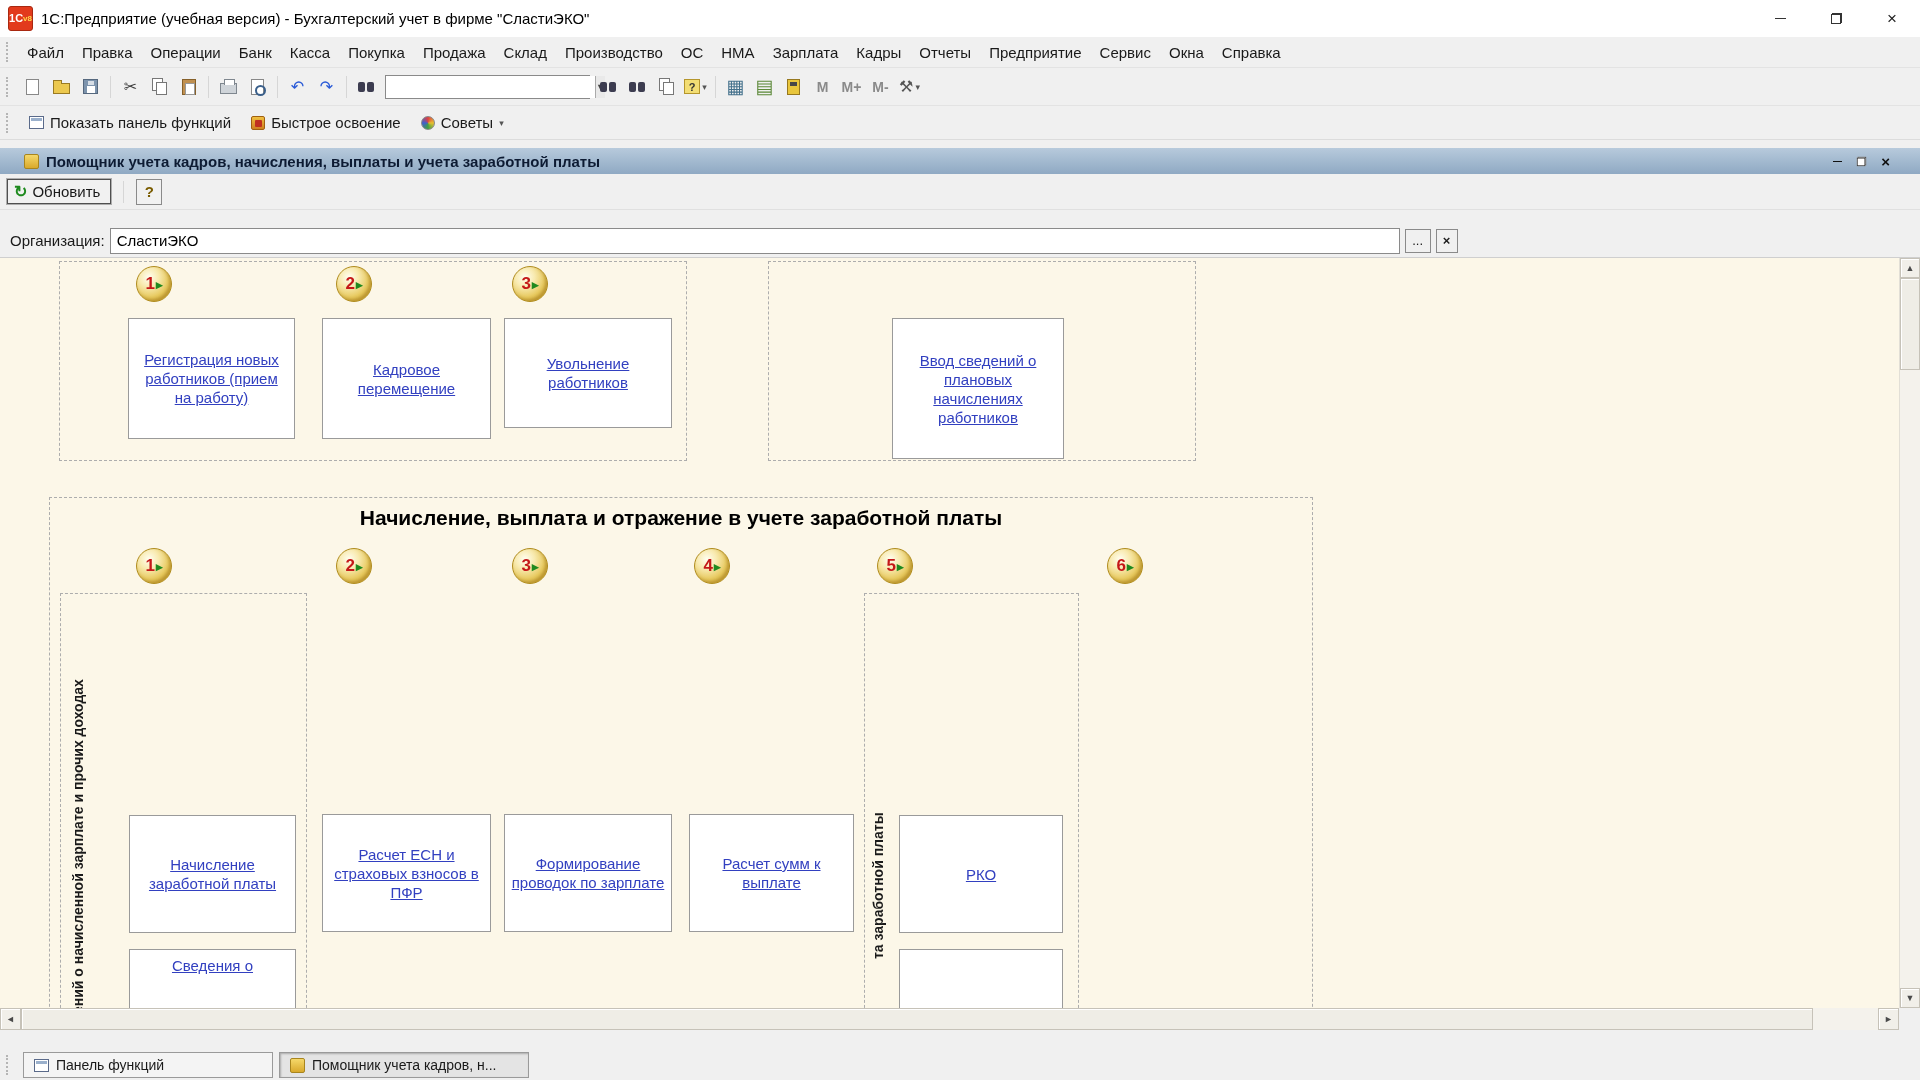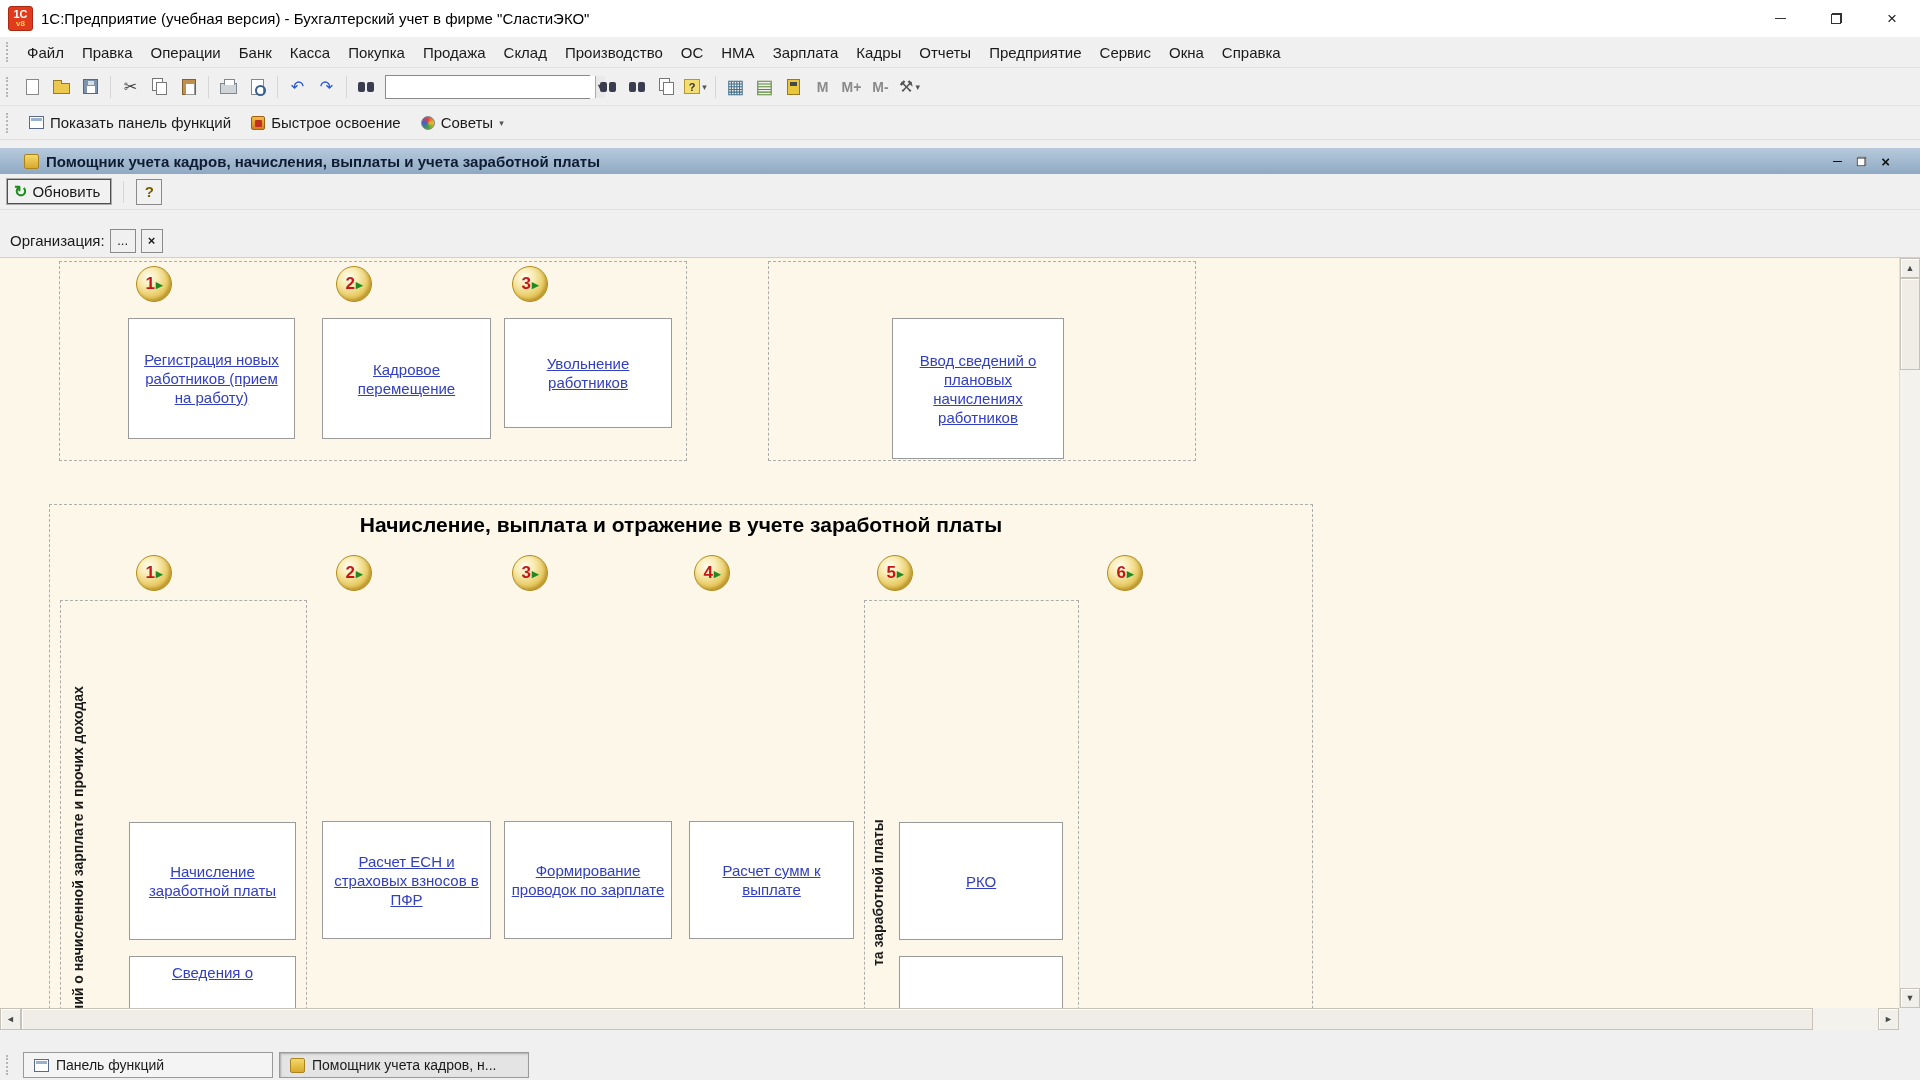--- a/index.html
+++ b/index.html
@@ -3,21 +3,21 @@
 <meta charset="utf-8">
 <style>
   *{box-sizing:border-box;margin:0;padding:0}
   html,body{width:1920px;height:1080px;overflow:hidden}
   body{font-family:"Liberation Sans",sans-serif;font-size:15px;background:#f0f0f0;color:#1a1a1a}
   .app{display:flex;flex-direction:column;width:1920px;height:1080px}
 
   
   .titlebar{height:37px;background:#fff;display:flex;align-items:center;padding-left:8px;flex:0 0 auto}
   .logo1c{width:25px;height:25px;background:#e23a1c;border:1px solid #a82810;border-radius:3px;margin-right:8px;
-          display:flex;flex-direction:column;align-items:center;justify-content:center;line-height:1}
+          display:flex;flex-direction:row;align-items:center;justify-content:center;line-height:1}
   .logo1c .l1{color:#fff;font-weight:bold;font-size:11px}
   .logo1c .l2{color:#ffd84a;font-size:8px;font-weight:bold}
   .title-text{font-size:15px;color:#000}
   .win-controls{margin-left:auto;display:flex;height:100%}
   .win-btn{width:56px;height:100%;display:flex;align-items:center;justify-content:center;font-size:17px;color:#222}
   .i-restore{width:11px;height:11px;position:relative;display:inline-block}
   .i-restore::before{content:"";position:absolute;right:0;top:0;width:8px;height:8px;border:1px solid #333;background:#fff}
   .i-restore::after{content:"";position:absolute;left:0;bottom:0;width:8px;height:8px;border:1px solid #333;background:#fff}
   .i-min{display:inline-block;width:11px;height:1px;background:#333}
 
@@ -293,20 +293,21 @@
       <span>Обновить</span>
     </div>
     <span class="sep"></span>
     <div class="btn-help">
         <span>?</span>
       </div>
   </div>
 
   <div class="org-row">
     <span class="org-label">Организация:</span>
+    <input class="org-input" value="СластиЭКО" style="">
     <div class="btn-sm">
         <span>...</span>
       </div>
     <div class="btn-sm x">
         <span>×</span>
       </div>
   </div>
 
   <div class="content-wrap">
     <div class="content">
@@ -334,21 +335,21 @@
             <span class="lnk">Увольнение работников</span>
           </div>
       </div>
 
       <div class="dashed" style="left:768px;top:3px;width:428px;height:200px">
         <div class="linkbox" style="left:123px;top:56px;width:172px;height:141px">
             <span class="lnk">Ввод сведений о плановых начислениях работников</span>
           </div>
       </div>
 
-      <div class="dashed" style="left:49px;top:246px;width:1264px;height:560px">
+      <div class="dashed" style="left:49px;top:239px;width:1264px;height:560px">
         <div class="sec3-title">Начисление, выплата и отражение в учете заработной платы</div>
         <div class="step" style="left:86px;top:50px">
             <span class="num">1</span>
             <span class="arr">▸</span>
           </div>
         <div class="step" style="left:286px;top:50px">
             <span class="num">2</span>
             <span class="arr">▸</span>
           </div>
         <div class="step" style="left:462px;top:50px">

